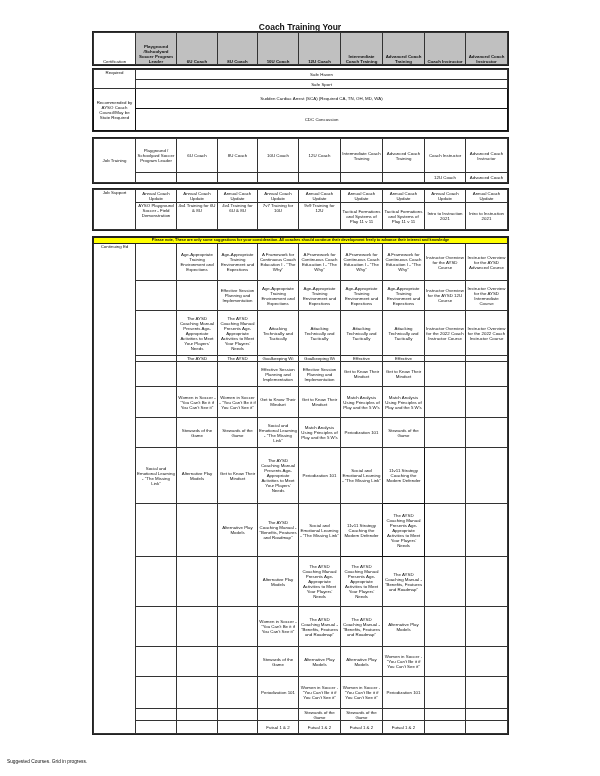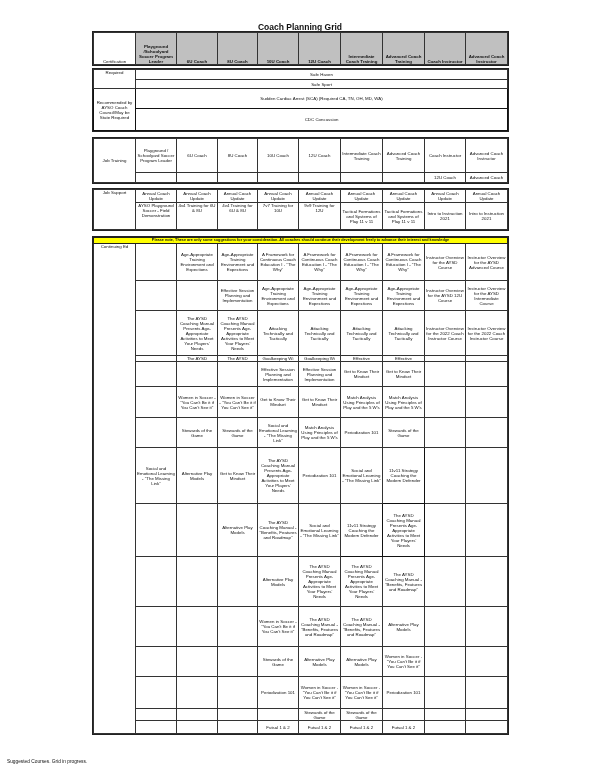--- a/index.html
+++ b/index.html
@@ -10,21 +10,21 @@
   table.boxed{outline:1.4px solid #222;}
   .hdr td{background:#c0c0c0;vertical-align:bottom;font-weight:bold;}
   .hdr td.first{background:#fff;font-weight:normal;}
   .yellow td{background:#ffff00;font-weight:bold;font-size:3.8px;line-height:5px;border:1px solid #222;}
   .note{position:absolute;left:7px;top:759px;font-size:4.8px;}
   .thick{border:1.2px solid #111;}
 </style>
 </head>
 <body>
 
-<div class="title">Coach Planning Grid</div>
+<div class="title">Coach Training Your</div>
 
 <table class="boxed" style="top:32px;height:33px;">
   <colgroup>
       <col style="width:42px">
       <col style="width:41px">
       <col style="width:41px">
       <col style="width:40px">
       <col style="width:41px">
       <col style="width:42px">
       <col style="width:42px">

